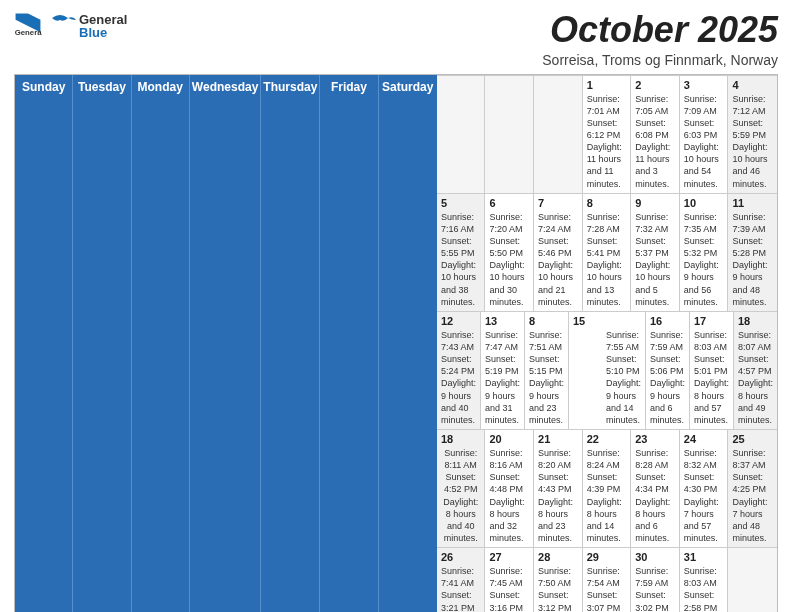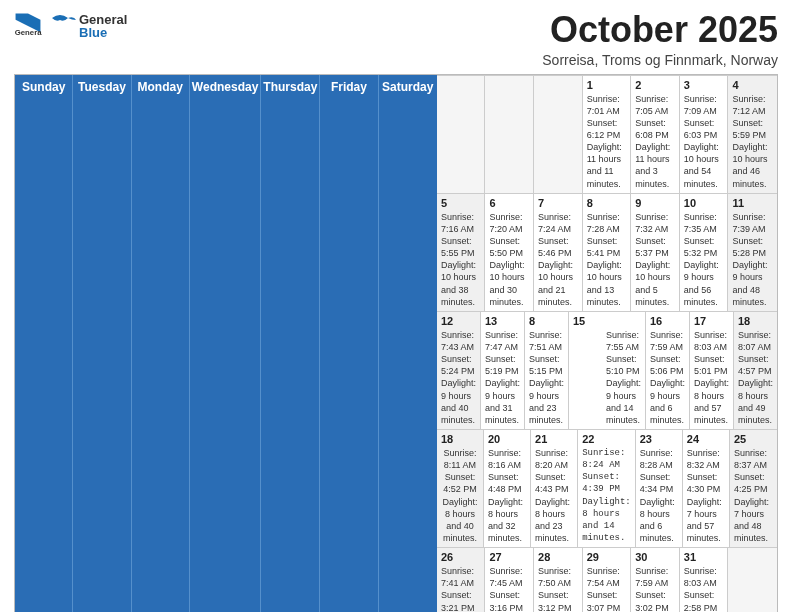--- a/index.html
+++ b/index.html
@@ -34,20 +34,21 @@
       margin-right: 2px;
     }
     .title-block {
       text-align: right;
     }
     .month-title {
       font-size: 36px;
       font-weight: bold;
       color: #222;
       line-height: 1.1;
+      font-style: italic;
     }
     .location {
       font-size: 14px;
       color: #444;
       margin-top: 2px;
     }
     .calendar {
       flex: 1;
       display: flex;
       flex-direction: row;
@@ -302,21 +303,21 @@
           </div>
           <div class="cal-cell">
             <div class="day-num">21</div>
             <div class="cell-text" style="white-space: pre-line;">Sunrise: 8:20 AM
 Sunset: 4:43 PM
 Daylight: 8 hours
 and 23 minutes.</div>
           </div>
           <div class="cal-cell">
             <div class="day-num">22</div>
-            <div class="cell-text" style="white-space: pre-line; font-family: Liberation Mono, monospace;">Sunrise: 8:24 AM
+            <div class="cell-text" style="white-space: pre-line;">Sunrise: 8:24 AM
 Sunset: 4:39 PM
 Daylight: 8 hours
 and 14 minutes.</div>
           </div>
           <div class="cal-cell">
             <div class="day-num">23</div>
             <div class="cell-text" style="white-space: pre-line;">Sunrise: 8:28 AM
 Sunset: 4:34 PM
 Daylight: 8 hours
 and 6 minutes.</div>

